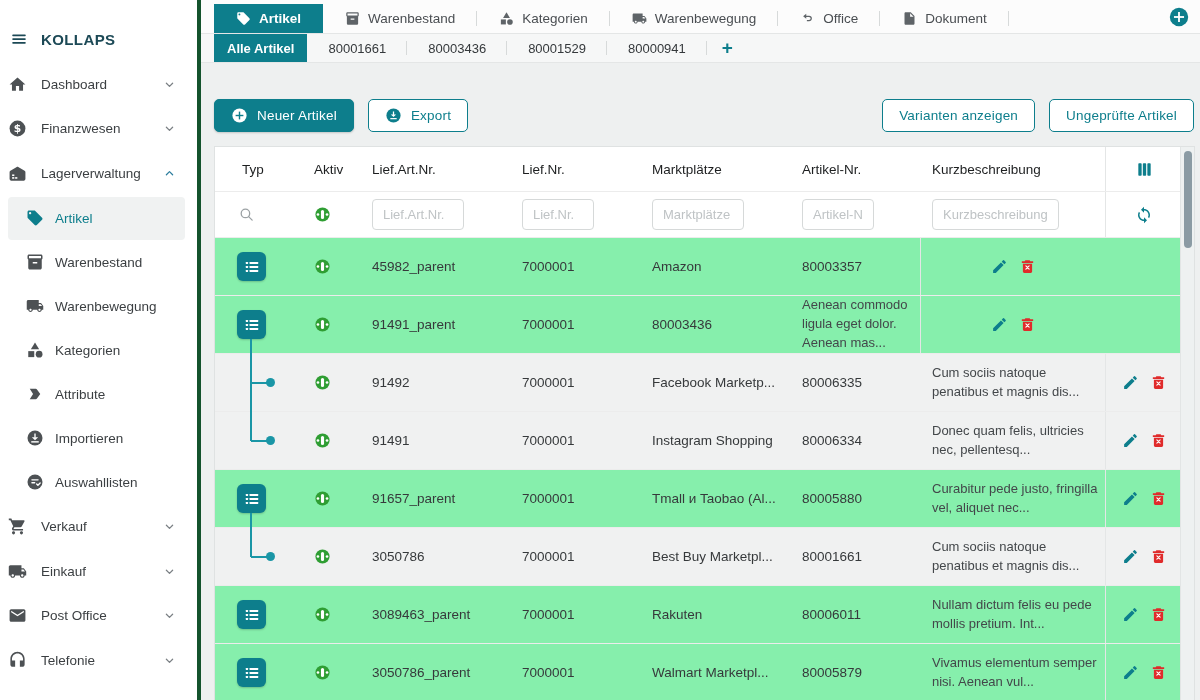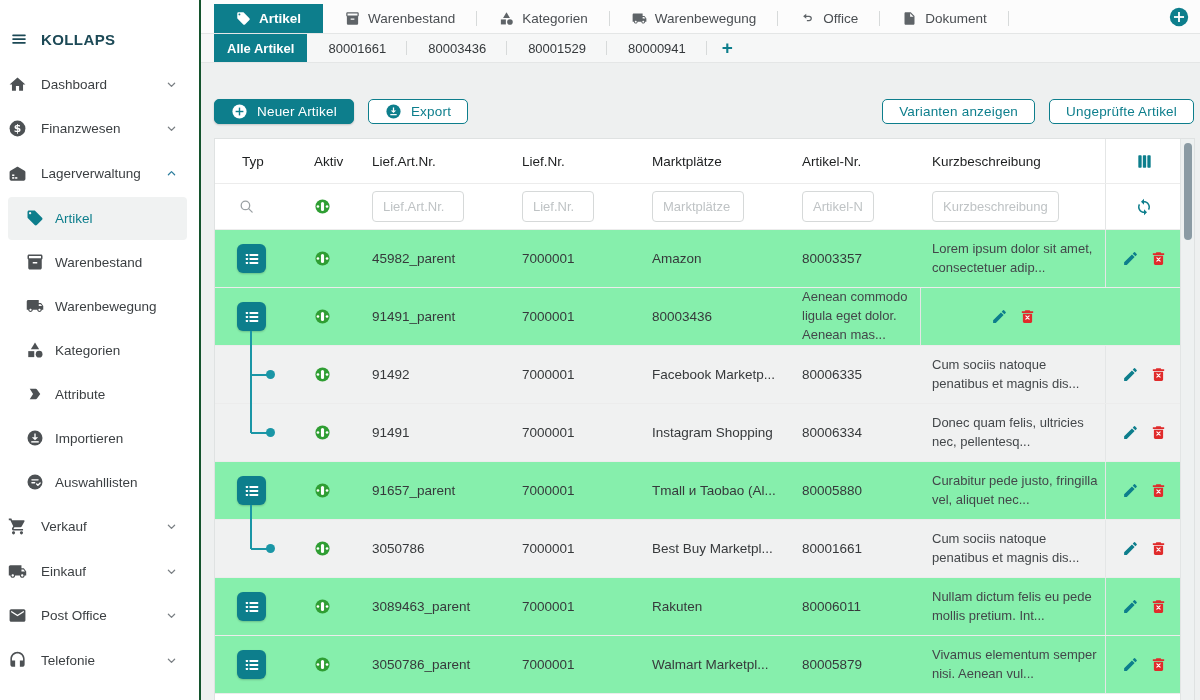--- a/index.html
+++ b/index.html
@@ -7,21 +7,21 @@
     --brand:#1c4956; --txt:#36393b; --muted:#4d5154; --line:#ececec;
   }
   *{box-sizing:border-box;margin:0;padding:0;}
   html,body{width:1200px;height:700px;overflow:hidden;background:#fff;
     font-family:"Liberation Sans","DejaVu Sans",sans-serif;}
   .app{display:flex;width:1200px;height:700px;background:#eef0f0;}
   .icon{display:inline-flex;}
   .icon svg{width:100%;height:100%;display:block;}
 
   
-  .sidebar{width:201px;min-width:201px;background:#fff;border-right:2px solid #14532d;overflow:hidden;}
+  .sidebar{width:201px;min-width:201px;background:#fff;border-right:4px solid #14532d;overflow:hidden;}
   .brand-row{display:flex;align-items:center;gap:13px;padding:30px 12px 14px 10px;}
   .ham{width:18px;height:18px;color:var(--brand);}
   .brand{font-size:15px;font-weight:bold;letter-spacing:.4px;color:var(--brand);}
   .side-item{display:flex;align-items:center;height:44.5px;padding:0 20px 0 8px;gap:14px;cursor:pointer;}
   .side-item .s-ic{width:19px;height:19px;color:var(--muted);}
   .side-item .s-label{flex:1;font-size:13.5px;color:#3b3f42;}
   .side-item .chev{width:15px;height:15px;color:#7b8084;}
   .side-item .chev.up{color:#2d7e9e;}
   .side-sub{display:flex;align-items:center;height:43px;margin:1px 12px 1px 8px;padding:0 8px 0 18px;gap:11px;border-radius:4px;cursor:pointer;}
   .side-sub .s-ic{width:18px;height:18px;color:var(--muted);}
@@ -39,21 +39,21 @@
   .tab.active .t-ic{color:#fff;}
   .tab-add{position:absolute;right:10px;top:6px;width:22px;height:22px;color:var(--teal);cursor:pointer;}
   .subtabbar{height:29px;background:#f6f7f7;border-bottom:1px solid #e4e6e6;display:flex;align-items:stretch;padding-left:13px;}
   .subtab{display:flex;align-items:center;padding:0 21px;font-size:13px;color:#35393c;position:relative;cursor:pointer;}
   .subtab:not(.active)::after{content:"";position:absolute;right:0;top:7px;bottom:7px;width:1px;background:#d7dada;}
   .subtab.active{background:var(--teal);color:#fff;font-weight:bold;padding:0 13px;}
   .subtab-add{display:flex;align-items:center;padding:0 15px;color:var(--teal);font-size:19px;font-weight:bold;cursor:pointer;}
 
   .content{flex:1;padding:36px 6px 0 13px;background:#eef0f0;min-height:0;}
   .toolbar{display:flex;gap:14px;margin-bottom:14px;}
-  .btn{display:flex;align-items:center;gap:9px;height:25px;padding:0 16px;border-radius:5px;
+  .btn{display:flex;align-items:center;gap:9px;height:33px;padding:0 16px;border-radius:5px;
        font-family:inherit;font-size:13.5px;font-weight:500;letter-spacing:.2px;cursor:pointer;border:1px solid var(--teal);}
   .btn .b-ic{width:17px;height:17px;}
   .btn.primary{background:var(--teal);color:#fff;border-color:var(--teal);box-shadow:0 1px 2px rgba(0,0,0,.18);}
   .btn.outline{background:#fff;color:var(--teal);}
   .spacer{flex:1;}
 
   
   .table{position:relative;width:981px;background:#fff;border:1px solid #dfe2e2;height:calc(100% - 0px);}
   .trow{display:grid;grid-template-columns:85px 60px 150px 130px 150px 130px 185px 77px;width:967px;border-bottom:1px solid var(--line);}
   .cell{display:flex;align-items:center;padding-left:12px;font-size:13.5px;color:var(--txt);min-width:0;}
@@ -458,21 +458,20 @@
                     <rect x="9.8" y="5.5" width="4.4" height="13" rx="2.2" fill="#fff"></rect>
                     <circle cx="5.6" cy="12" r="1.9" fill="#fff"></circle>
                     <circle cx="18.4" cy="12" r="1.9" fill="#fff"></circle>
                   </svg>
                 </span>
     </div>
     <div class="cell">45982_parent</div>
     <div class="cell">7000001</div>
     <div class="cell">Amazon</div>
     <div class="cell">80003357</div>
-    <div class="cell desc-cell">Lorem ipsum dolor sit amet, consectetuer adip...</div>
     <div class="cell c-actions">
       <span class="icon edit-ic">
                   <svg viewBox="0 0 24 24" fill="currentColor" xmlns="http://www.w3.org/2000/svg">
                     <path d="M3 17.25V21h3.75L17.81 9.94l-3.75-3.75L3 17.25zM20.71 7.04c.39-.39.39-1.02 0-1.41l-2.34-2.34a1 1 0 0 0-1.41 0l-1.83 1.83 3.75 3.75 1.83-1.83z"></path>
                   </svg>
                 </span>
       <span class="icon del-ic">
                   <svg viewBox="0 0 24 24" fill="currentColor" xmlns="http://www.w3.org/2000/svg">
                     <path fill="#e02b2b" d="M9 3h6l1 1.5h4V7H4V4.5h4z"></path>
                     <path fill="#e02b2b" d="M5.5 8h13v11c0 1.1-.9 2-2 2h-9c-1.1 0-2-.9-2-2V8z"></path>

